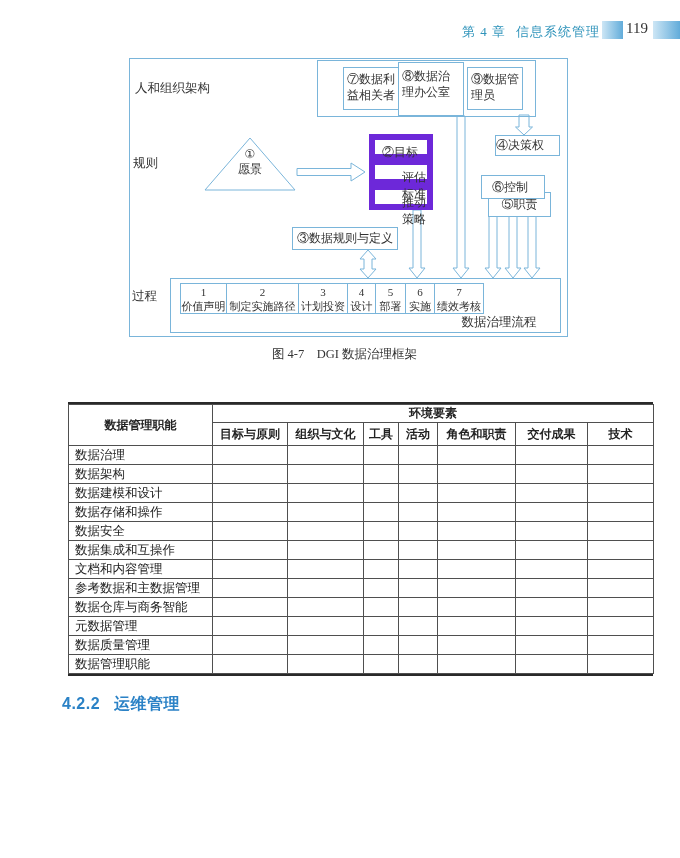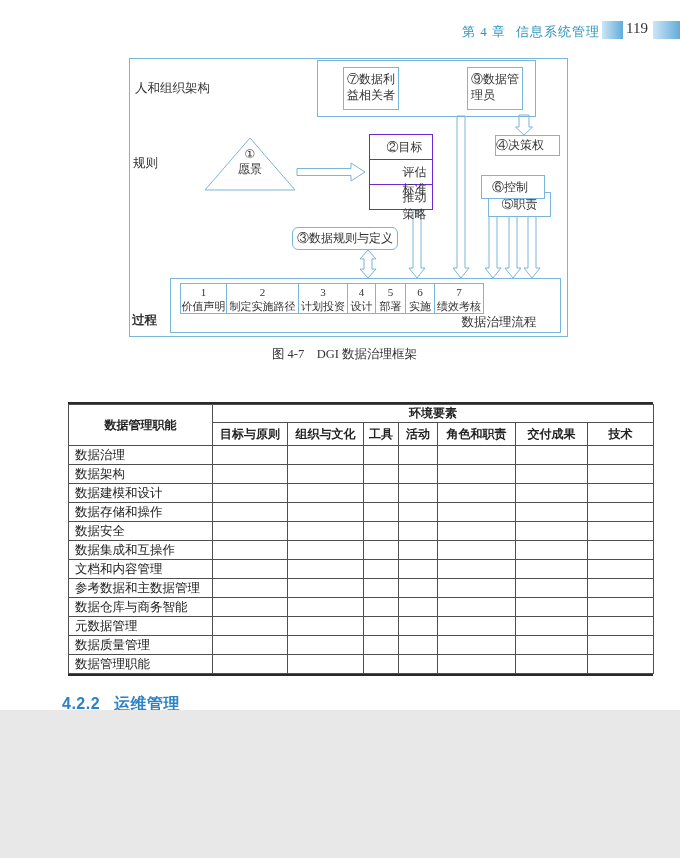--- a/index.html
+++ b/index.html
@@ -1,18 +1,18 @@
 <!DOCTYPE html>
 <html><head>
 <meta charset="utf-8">
 <style>
   * { margin: 0; padding: 0; box-sizing: border-box; }
   html,body { background: #e8e8e8; }
   .page {
-    position: relative; width: 680px; height: 710px;
+    position: relative; width: 680px; height: 858px;
     background: #ffffff; overflow: hidden;
     font-family: "Liberation Serif", serif; color: #222;
   }
   
   .chapter-label, .chapter-title {
     position: absolute; top: 23px; font-size: 13px; color: #2e93ba;
     letter-spacing: 1px;
   }
   .chapter-label { left: 462px; }
   .chapter-title { left: 516px; }
@@ -22,32 +22,32 @@
   .badge-right { left: 653px; width: 27px; }
   .pagenum { position: absolute; left: 626px; top: 20px; font-size: 15px; color: #333; }
 
   
   .diagram { position: absolute; inset: 0; font-size: 12px; color: #333; }
   .dbox { position: absolute; border: 1px solid #7ab5da; background: #fff; line-height: 16px; }
   .outer-box  { left:129px; top:58px;  width:439px; height:279px; border:1px solid #7ab5da; background:transparent; }
   .lbl { position:absolute; color:#333; font-size:12.5px; }
   .lbl-people { left:135px; top:80px; }
   .lbl-rules  { left:133px; top:155px; }
-  .lbl-process{ left:132px; top:312px;font-weight:bold; }
+  .lbl-process{ left:132px; top:288px; }
   .org-container { left:317px; top:60px; width:219px; height:57px; background:transparent; }
   .b7 { left:343px; top:67px; width:56px; height:43px; padding:3px 3px; }
   .b9 { left:467px; top:67px; width:56px; height:43px; padding:3px 3px; }
   .b8 { left:398px; top:62px; width:66px; height:54px; padding:5px 3px; }
   .stack { position:absolute; left:369px; top:134px; width:64px; }
-  .stack .cell { border:1px solid #6d28d9; background:#fff; padding:4px 0 0 7px; height:26px;text-align:center; }
+  .stack .cell { border:6px solid #6d28d9; background:#fff; padding:4px 0 0 7px; height:26px; }
   .stack .cell + .cell { margin-top:-1px;padding-left:27px; }
   .b4 { left:495px; top:135px; width:65px; height:21px; text-align:left; line-height:19px; z-index:2; }
   .b5 { left:488px; top:152px; width:63px; height:25px; text-align:center; line-height:23px; z-index:3;margin-top:40px; }
   .b6 { left:481px; top:175px; width:64px; height:24px; padding-left:10px; line-height:22px; z-index:4; }
-  .b3 { left:292px; top:227px; width:106px; height:23px; text-align:center; line-height:21px;border-radius:6px; }
+  .b3 { left:292px; top:227px; width:106px; height:23px; text-align:center; line-height:21px; }
   .proc-container { left:170px; top:278px; width:391px; height:55px; background:transparent; }
   .proc-row { position:absolute; left:180px; top:283px; display:flex; }
   .proc-box { border:1px solid #7ab5da; background:#fff; height:31px; font-size:11px;
     text-align:center; line-height:14px; padding-top:1px; }
   .proc-box + .proc-box { margin-left:-1px; }
   .proc-caption { position:absolute; left:440px; top:314px; width:118px; text-align:center; font-size:12.5px; }
   .vision-text { position:absolute; left:220px; top:147px; width:60px; text-align:center; line-height:15px; z-index:2; }
   .dsvg { position:absolute; inset:0; width:680px; height:858px; pointer-events:none; }
   .dsvg path, .dsvg polygon { fill:#fff; stroke:#7ab5da; stroke-width:1; }
 
@@ -109,20 +109,21 @@
 
     <div class="dbox outer-box"></div>
 
     <span class="lbl lbl-people">人和组织架构</span>
     <span class="lbl lbl-rules">规则</span>
     <span class="lbl lbl-process">过程</span>
 
     <div class="dbox org-container"></div>
     <div class="dbox b9">⑨数据管理员</div>
     <div class="dbox b7">⑦数据利益相关者</div>
+    <div class="dbox b8">⑧数据治理办公室</div>
 
     <div class="vision-text">
       <div>①</div>
       <div>愿景</div>
     </div>
 
     <div class="stack">
       <div class="cell">②目标</div>
       <div class="cell">评估标准</div>
       <div class="cell">推动策略</div>

